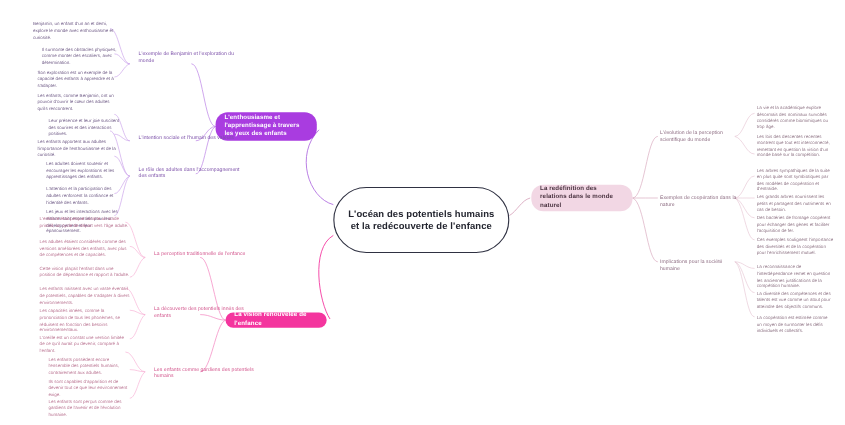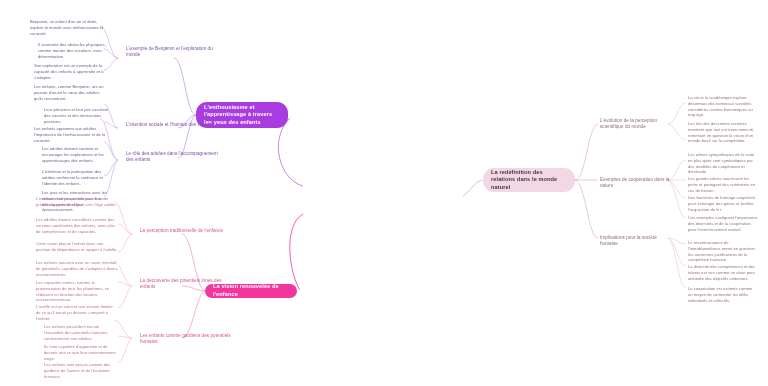--- a/index.html
+++ b/index.html
@@ -110,20 +110,21 @@
     <path d="M668 180 C 676 180, 678 160, 686 160" fill="none" stroke="#e6c6d4" stroke-width="0.6"></path>
     <path d="M668 180 C 676 180, 678 180, 686 180" fill="none" stroke="#e6c6d4" stroke-width="0.6"></path>
     <path d="M668 180 C 676 182, 678 198, 686 198" fill="none" stroke="#e6c6d4" stroke-width="0.6"></path>
     <path d="M668 180 C 676 184, 678 218, 686 218" fill="none" stroke="#e6c6d4" stroke-width="0.6"></path>
 
     <path d="M668 238 C 676 238, 678 244, 686 244" fill="none" stroke="#e6c6d4" stroke-width="0.6"></path>
     <path d="M668 238 C 676 240, 678 266, 686 266" fill="none" stroke="#e6c6d4" stroke-width="0.6"></path>
     <path d="M668 238 C 676 242, 678 288, 686 288" fill="none" stroke="#e6c6d4" stroke-width="0.6"></path>
   </svg>
 
+  <div class="node root">L'océan des potentiels humains et la redécouverte de l'enfance</div>
 
   <div class="node pill purple" id="n-enthousiasme">L'enthousiasme et l'apprentissage à travers les yeux des enfants</div>
 
   <div class="sub purple" style="left:126px;top:46px;width:92px;">L'exemple de Benjamin et l'exploration du monde</div>
   <div class="sub purple" style="left:126px;top:122px;width:92px;">L'intention sociale et l'humain des valeurs</div>
   <div class="sub purple" style="left:126px;top:151px;width:92px;">Le rôle des adultes dans l'accompagnement des enfants</div>
 
   <div class="leaf purple" style="left:30px;top:19px;width:78px;">Benjamin, un enfant d'un an et demi, explore le monde avec enthousiasme et curiosité.</div>
   <div class="leaf purple" style="left:38px;top:42px;width:72px;">Il surmonte des obstacles physiques, comme monter des escaliers, avec détermination.</div>
   <div class="leaf purple" style="left:34px;top:63px;width:76px;">Son exploration est un exemple de la capacité des enfants à apprendre et à s'adapter.</div>

